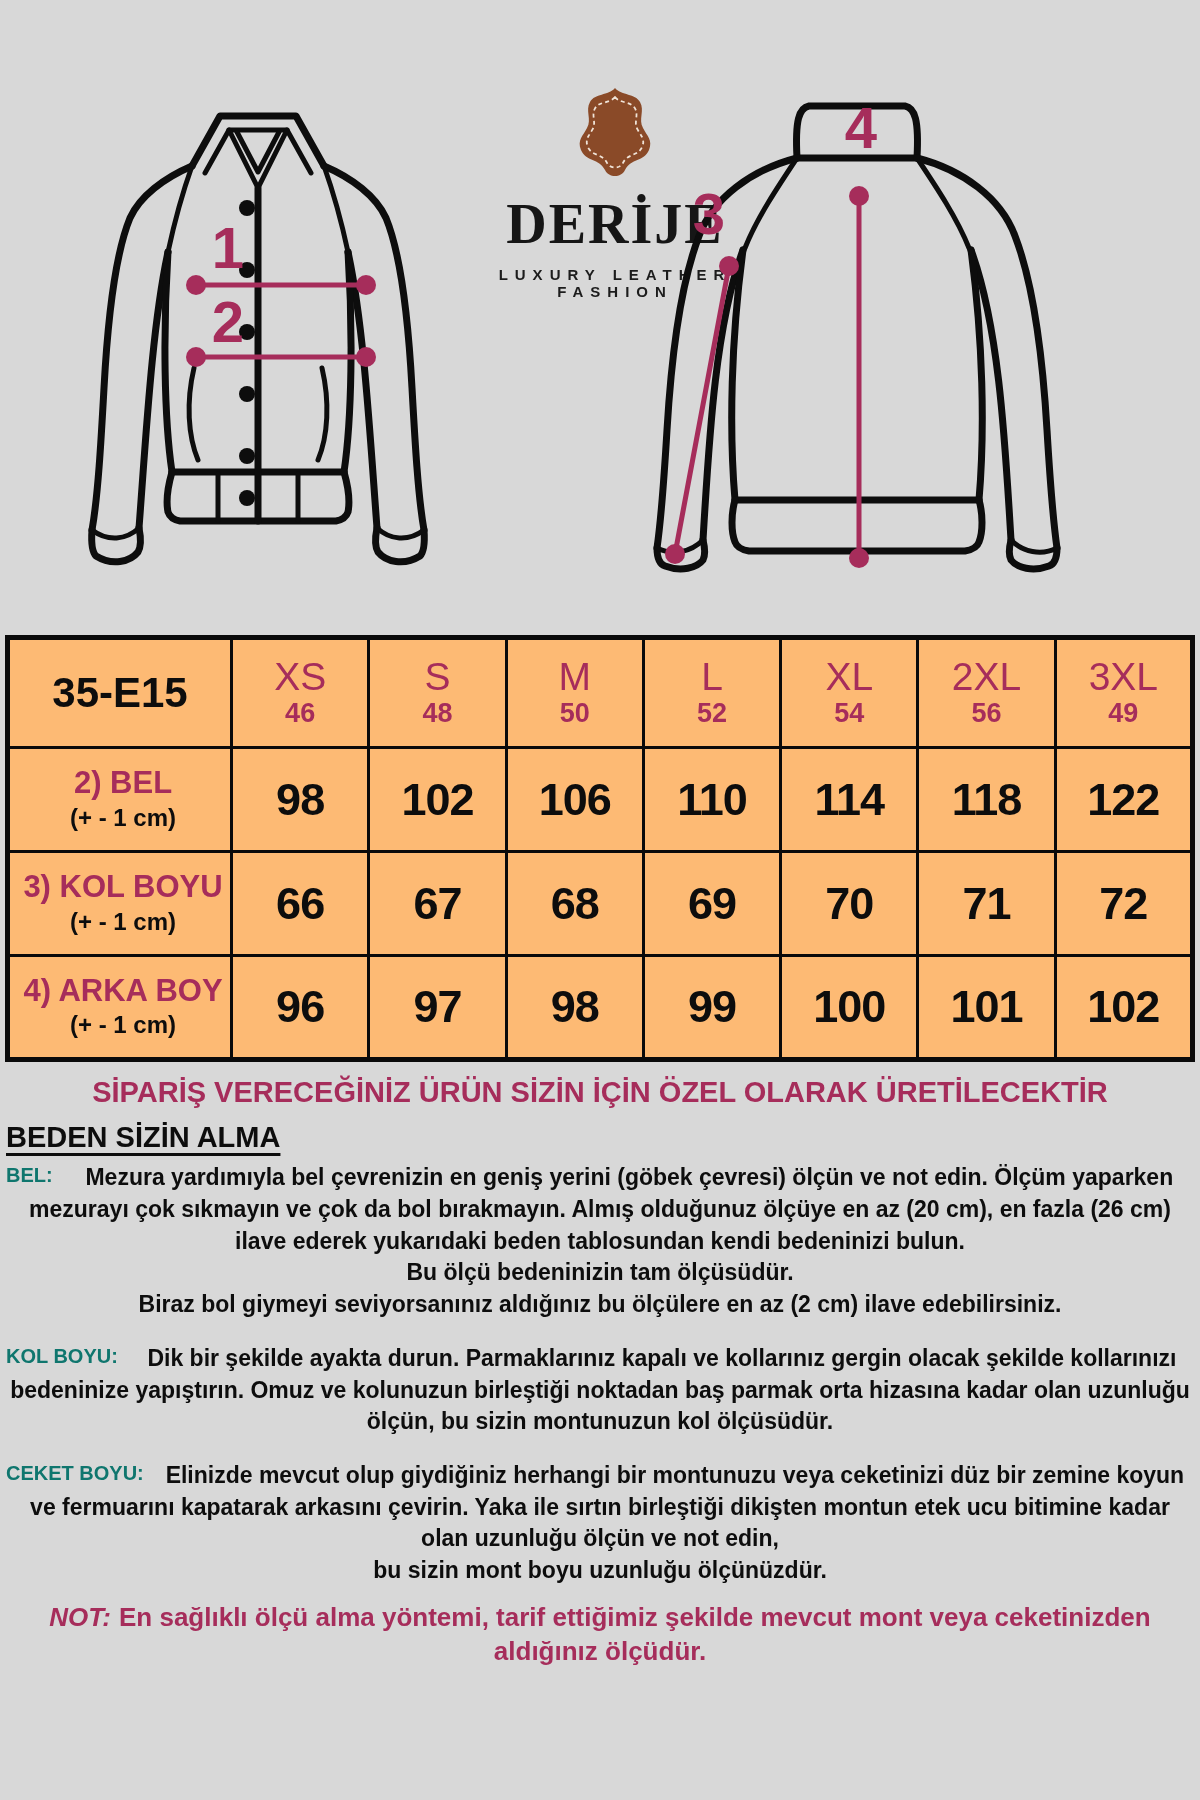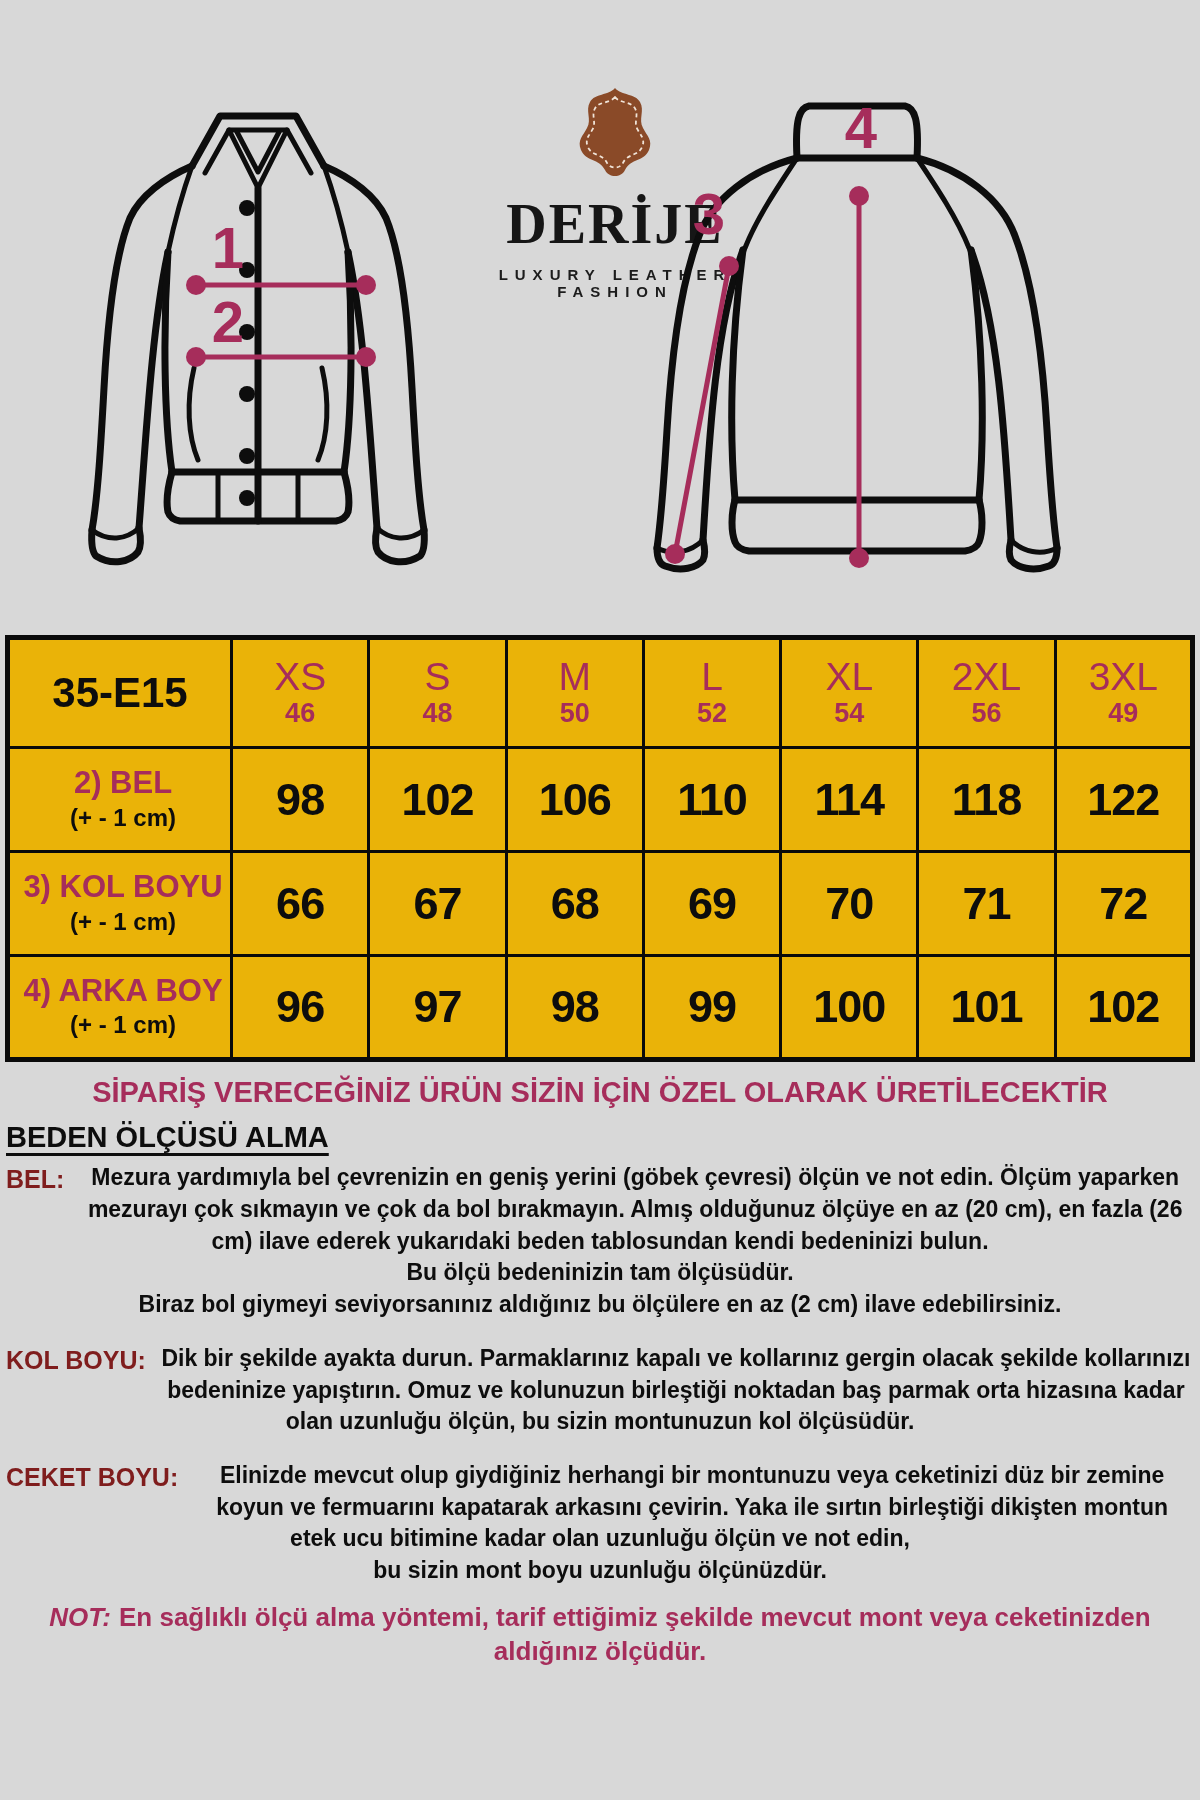--- a/index.html
+++ b/index.html
@@ -34,21 +34,21 @@
     letter-spacing: 7px;
     color: #1c1c1c;
   }
 
   
   table.size-table {
     width: 1190px;
     margin: 0 auto;
     border-collapse: collapse;
     table-layout: fixed;
-    background: #eab308;
+    background: #fdba74;
   }
   table.size-table, .size-table th, .size-table td { border: 3px solid #0a0a0a; }
   table.size-table { border-width: 5px; }
   .size-table col.lbl { width: 224px; }
   .size-table tr.head-row { height: 110px; }
   .size-table tr.data-row { height: 104px; }
   .size-table th, .size-table td { text-align: center; vertical-align: middle; }
   .model-code { font-size: 42px; font-weight: 800; color: #0d0d0d; letter-spacing: 0; }
   .size-name { font-size: 39px; font-weight: 400; color: #a62d5b; line-height: 1.0; }
   .size-eu   { font-size: 27px; font-weight: 800; color: #a62d5b; line-height: 1.1; margin-top: 3px; }
@@ -81,23 +81,23 @@
     padding: 0 6px;
     font-size: 23px;
     font-weight: 700;
     line-height: 1.38;
     text-align: center;
     color: #0d0d0d;
   }
   .para + .para { margin-top: 22px; }
   .para .plabel {
     float: left;
-    color: #7f1d1d;
+    color: #0f766e;
     font-weight: 800;
-    font-size: 25px;
+    font-size: 20px;
     margin-right: 12px;
   }
   .para .ptext { white-space: pre-line; }
   .note {
     margin-top: 14px;
     padding: 0 6px;
     text-align: center;
     color: #a62d5b;
     font-weight: 800;
     font-size: 26px;
@@ -289,21 +289,21 @@
     <td class="size-value">101</td>
     <td class="size-value">102</td>
   </tr>
 </tbody>
   </table>
 
 <div class="notice">
   <div>SİPARİŞ VERECEĞİNİZ ÜRÜN SİZİN İÇİN ÖZEL OLARAK ÜRETİLECEKTİR</div>
 </div>
 
-<div class="measure-heading">BEDEN ÖLÇÜSÜ ALMA</div>
+<div class="measure-heading">BEDEN SİZİN ALMA</div>
 
 <p class="para">
   <span class="plabel">BEL:</span><span class="ptext">Mezura yardımıyla bel çevrenizin en geniş yerini (göbek çevresi) ölçün ve not edin. Ölçüm yaparken mezurayı çok sıkmayın ve çok da bol bırakmayın. Almış olduğunuz ölçüye en az (20 cm), en fazla (26 cm) ilave ederek yukarıdaki beden tablosundan kendi bedeninizi bulun.
 Bu ölçü bedeninizin tam ölçüsüdür.
 Biraz bol giymeyi seviyorsanınız aldığınız bu ölçülere en az (2 cm) ilave edebilirsiniz.</span>
 </p>
 
 <p class="para">
   <span class="plabel">KOL BOYU:</span><span class="ptext">Dik bir şekilde ayakta durun. Parmaklarınız kapalı ve kollarınız gergin olacak şekilde kollarınızı bedeninize yapıştırın. Omuz ve kolunuzun birleştiği noktadan baş parmak orta hizasına kadar olan uzunluğu ölçün, bu sizin montunuzun kol ölçüsüdür.</span>
 </p>

